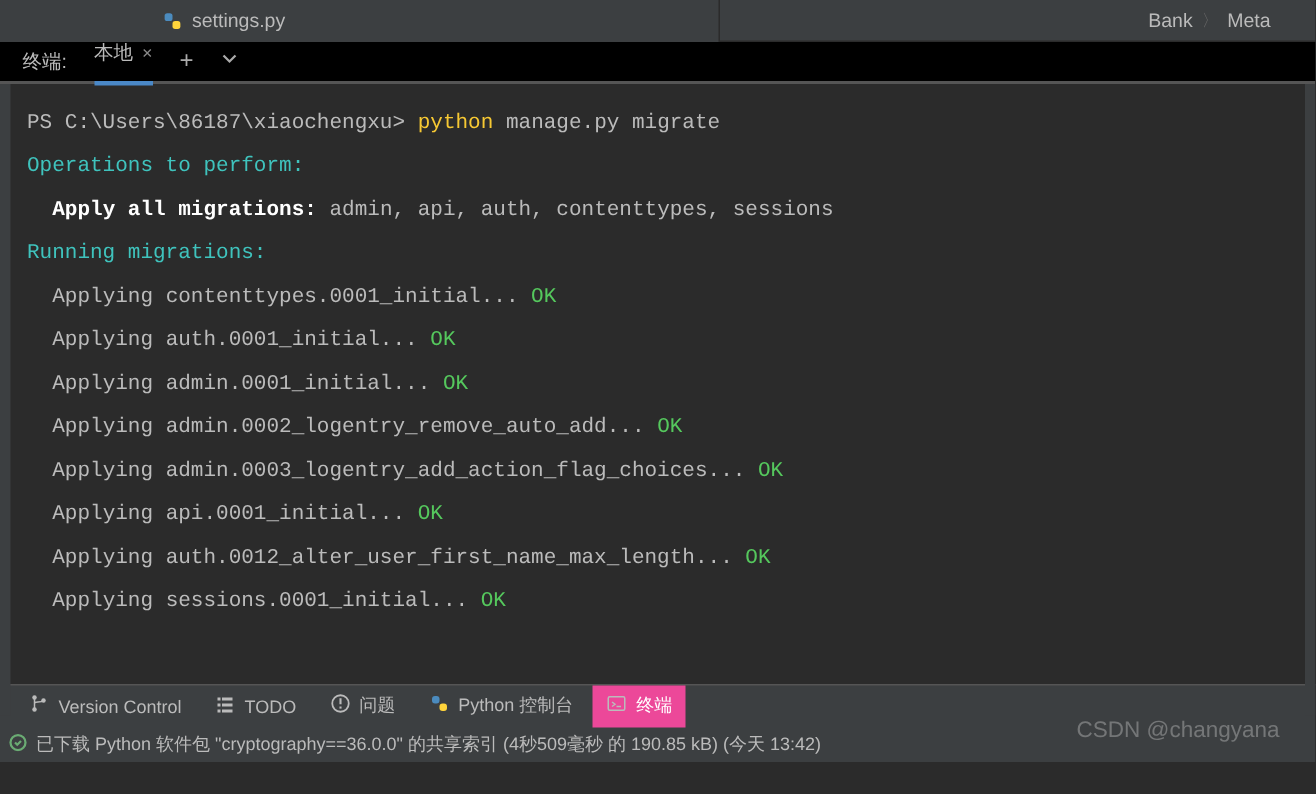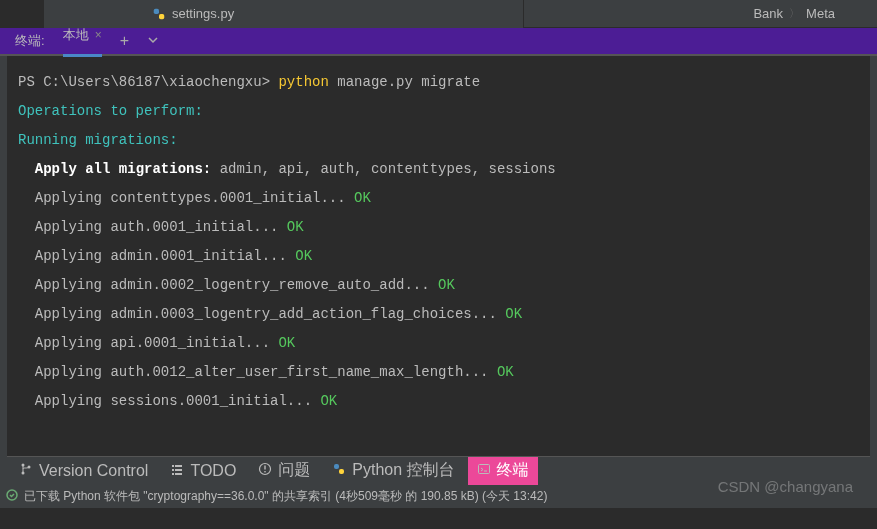--- a/index.html
+++ b/index.html
@@ -16,54 +16,53 @@
     height: 529px;
     overflow: hidden;
     position: relative;
   }
   .top-bar {
     display: flex;
     align-items: center;
     height: 28px;
     background: #3c3f41;
     border-bottom: 1px solid #2b2b2b;
-    margin-left: 44px;
   }
   .file-tab {
     display: flex;
     align-items: center;
     height: 28px;
     padding: 0 12px 0 108px;
     background: #3c3f41;
     border-right: 1px solid #2b2b2b;
     gap: 6px;
     width: 480px;
   }
   .py-icon {
     width: 14px;
     height: 14px;
     display: inline-block;
   }
   .breadcrumb {
     margin-left: auto;
-    padding-right: 42px;
+    padding-right: 30px;
     display: flex;
     align-items: center;
     gap: 6px;
     color: #bbbbbb;
   }
   .breadcrumb .sep {
     color: #666;
     font-size: 11px;
   }
   .tool-strip {
     display: flex;
     align-items: center;
     height: 28px;
-    background: #4c1d95;
+    background: #000000;
     border-bottom: 2px solid #555;
     padding: 0 15px;
     gap: 18px;
   }
   .tool-strip-label {
     color: #bbbbbb;
   }
   .tool-tab {
     display: flex;
     align-items: center;
@@ -114,21 +113,21 @@
     padding: 0 10px;
     gap: 4px;
   }
   .bt-item {
     display: flex;
     align-items: center;
     gap: 6px;
     padding: 0 9px;
     height: 28px;
     color: #bbbbbb;
-    font-size: 16px;
+    font-size: 12px;
     cursor: pointer;
   }
   .bt-item.active {
     background: #ec4899;
     color: #ffffff;
   }
   .bt-item svg { width: 14px; height: 14px; }
   
   .status-bar {
     display: flex;
@@ -210,26 +209,26 @@
 
 <div class="terminal">
   <div class="line">
     <span class="prompt">PS C:\Users\86187\xiaochengxu&gt;</span>
     <span> </span>
     <span class="cmd-bin">python</span>
     <span> </span>
     <span class="cmd-rest">manage.py migrate</span>
   </div>
   <div class="line cyan">Operations to perform:</div>
-  <div class="line cyan">Running migrations:</div>
   <div class="line">
     &nbsp;&nbsp;<span class="white-bold">Apply all migrations:</span>
     <span class="grey"> </span>
     <span class="grey">admin, api, auth, contenttypes, sessions</span>
   </div>
+  <div class="line cyan">Running migrations:</div>
   <div id="migration-lines">
       <div class="line">&nbsp;&nbsp;<span class="grey">Applying contenttypes.0001_initial...</span> <span class="ok">OK</span></div>
       <div class="line">&nbsp;&nbsp;<span class="grey">Applying auth.0001_initial...</span> <span class="ok">OK</span></div>
       <div class="line">&nbsp;&nbsp;<span class="grey">Applying admin.0001_initial...</span> <span class="ok">OK</span></div>
       <div class="line">&nbsp;&nbsp;<span class="grey">Applying admin.0002_logentry_remove_auto_add...</span> <span class="ok">OK</span></div>
       <div class="line">&nbsp;&nbsp;<span class="grey">Applying admin.0003_logentry_add_action_flag_choices...</span> <span class="ok">OK</span></div>
       <div class="line">&nbsp;&nbsp;<span class="grey">Applying api.0001_initial...</span> <span class="ok">OK</span></div>
       <div class="line">&nbsp;&nbsp;<span class="grey">Applying auth.0012_alter_user_first_name_max_length...</span> <span class="ok">OK</span></div>
       <div class="line">&nbsp;&nbsp;<span class="grey">Applying sessions.0001_initial...</span> <span class="ok">OK</span></div>
     </div>

